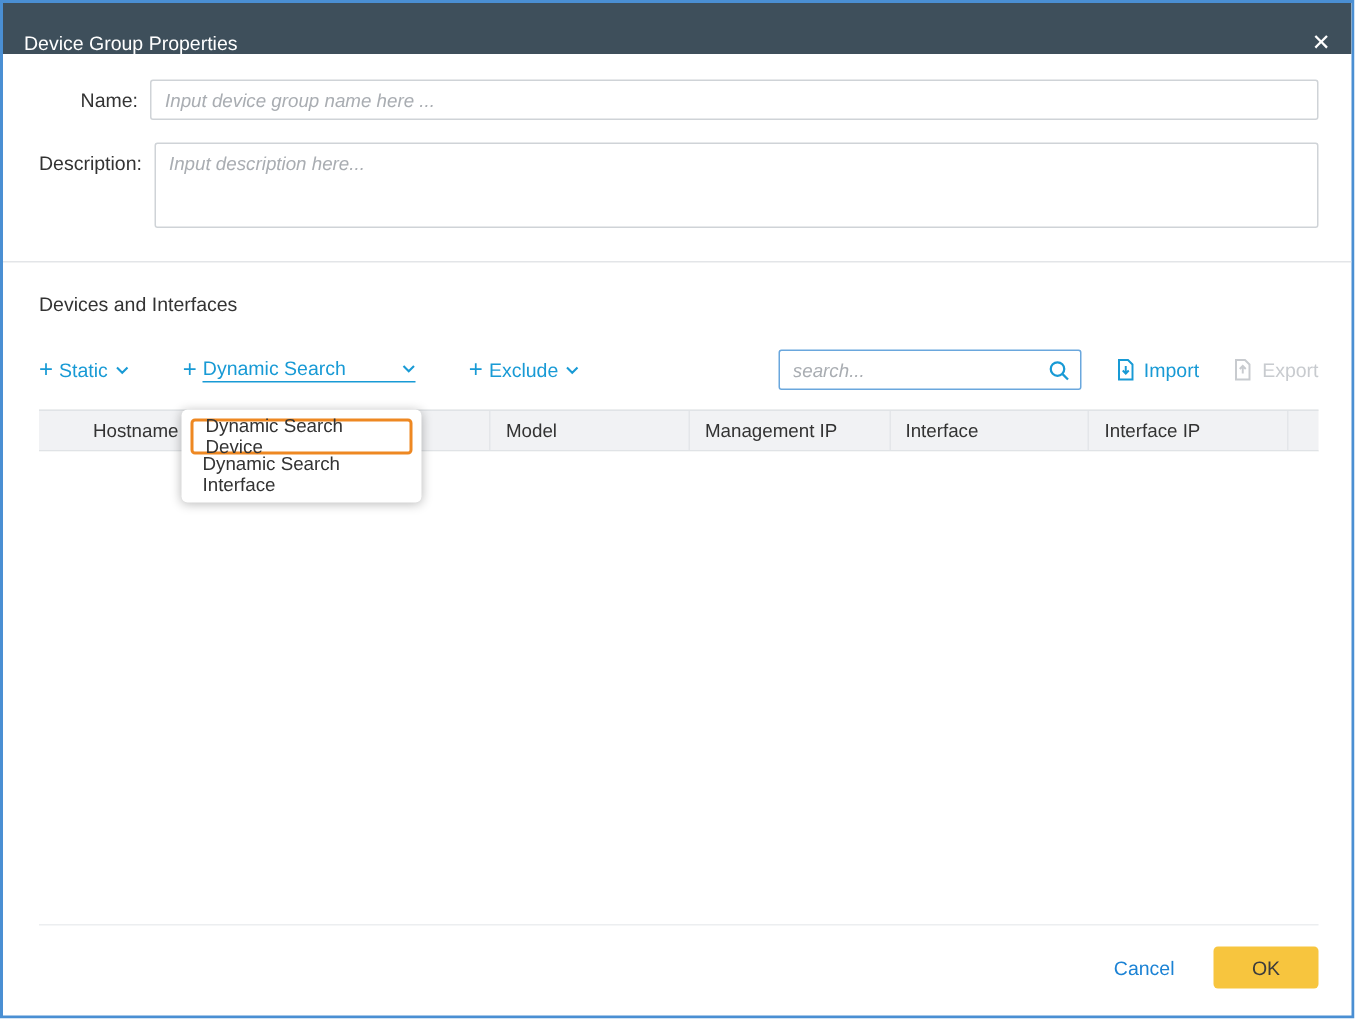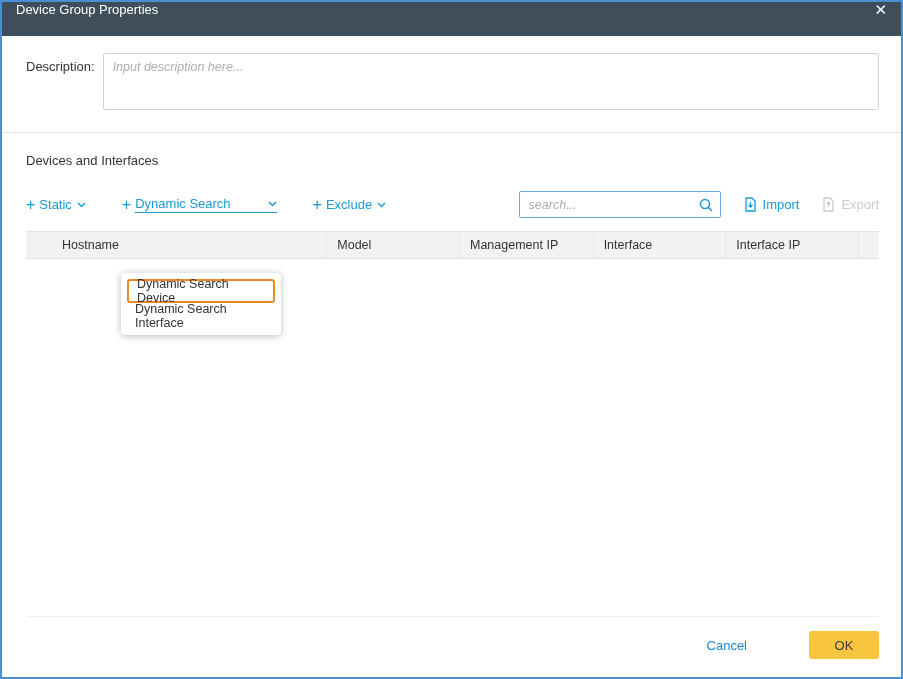--- a/index.html
+++ b/index.html
@@ -18,21 +18,21 @@
     position: relative;
     overflow: hidden;
   }
   
   .titlebar {
     height: 34px;
     flex: 0 0 34px;
     background: #3e4f5b;
     color: #ffffff;
     display: flex;
-    align-items: flex-start;
+    align-items: flex-end;
     padding: 0 14px;
     font-size: 13px;
   }
   .titlebar .close {
     margin-left: auto;
     font-size: 15px;
     line-height: 1;
     cursor: pointer;
     color: #ffffff;
   }
@@ -157,21 +157,20 @@
   .th.c4 { width: 133px; border-left: 1px solid #e4e6e9; }
   .th.spacer { flex: 1; border-left: 1px solid #e4e6e9; }
   .tbody { flex: 1; background: #ffffff; border-bottom: 1px solid #eceef0; }
   
   .footer {
     flex: 0 0 auto;
     display: flex;
     justify-content: flex-end;
     align-items: center;
     padding: 14px 22px 18px 22px;
-    gap: 36px;
   }
   .cancel-link { color: #1b82d4; font-size: 13px; cursor: pointer; margin-right: 26px; }
   .ok-btn {
     width: 70px;
     height: 28px;
     background: #f7c53e;
     border: none;
     border-radius: 3px;
     font-size: 13px;
     font-family: "Liberation Sans", sans-serif;
@@ -210,20 +209,24 @@
 
 <div class="dialog">
 
   <div class="titlebar">
     <span>Device Group Properties</span>
     <span class="close">✕</span>
   </div>
 
   <div class="form">
     <div class="frow">
+      <div class="flabel">Name:</div>
+      <input class="tinput" type="text" placeholder="Input device group name here ..." style="">
+    </div>
+    <div class="frow">
       <div class="flabel">Description:</div>
       <textarea class="tarea" placeholder="Input description here..." style=""></textarea>
     </div>
   </div>
 
   <div class="divider"></div>
 
   <div class="section-title">Devices and Interfaces</div>
 
   <div class="toolbar">

